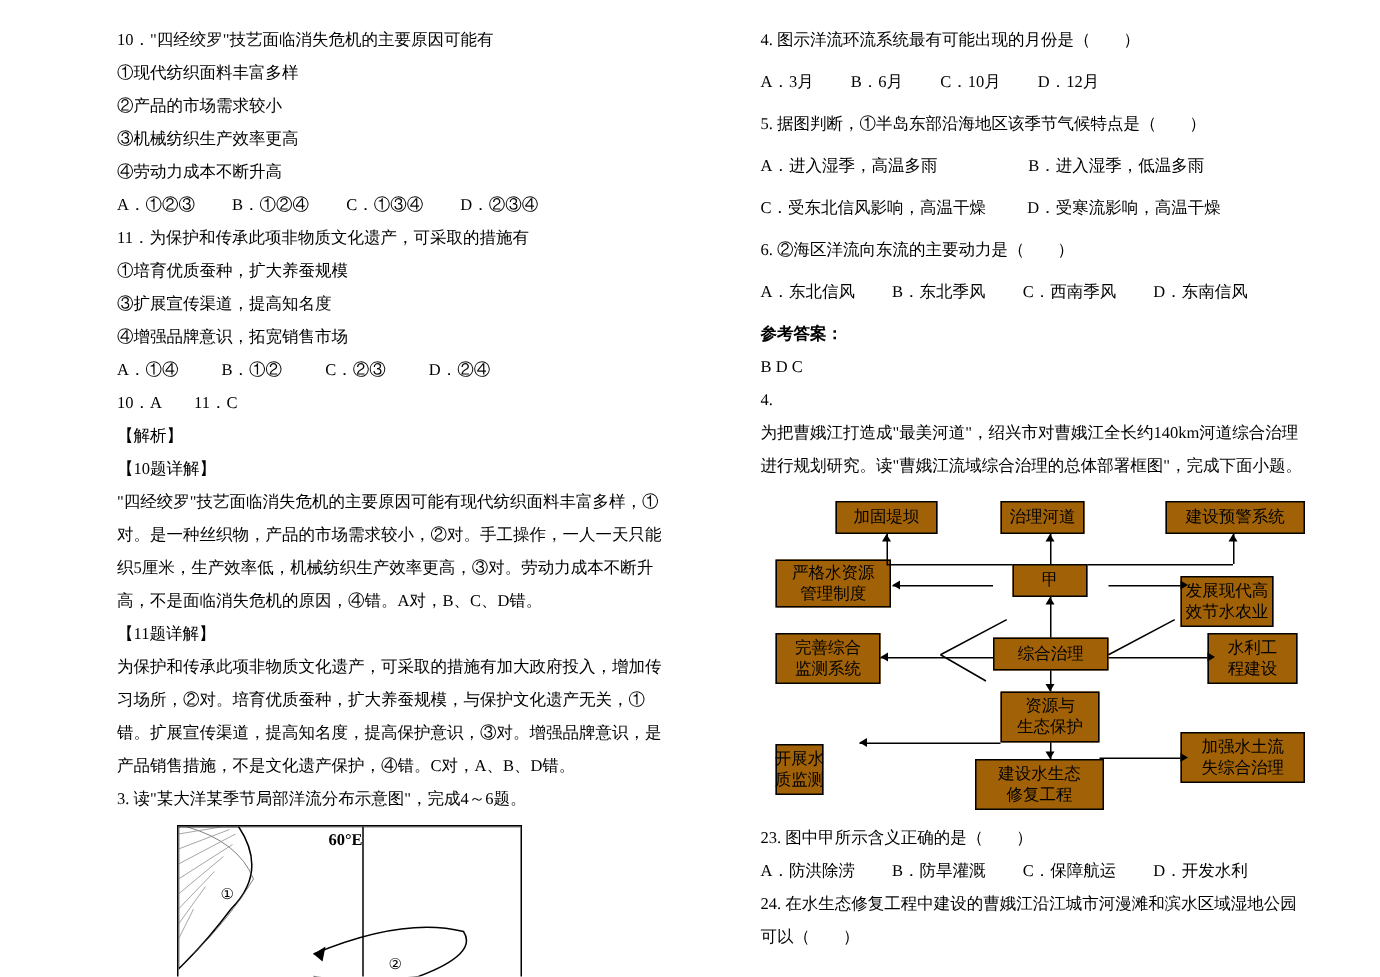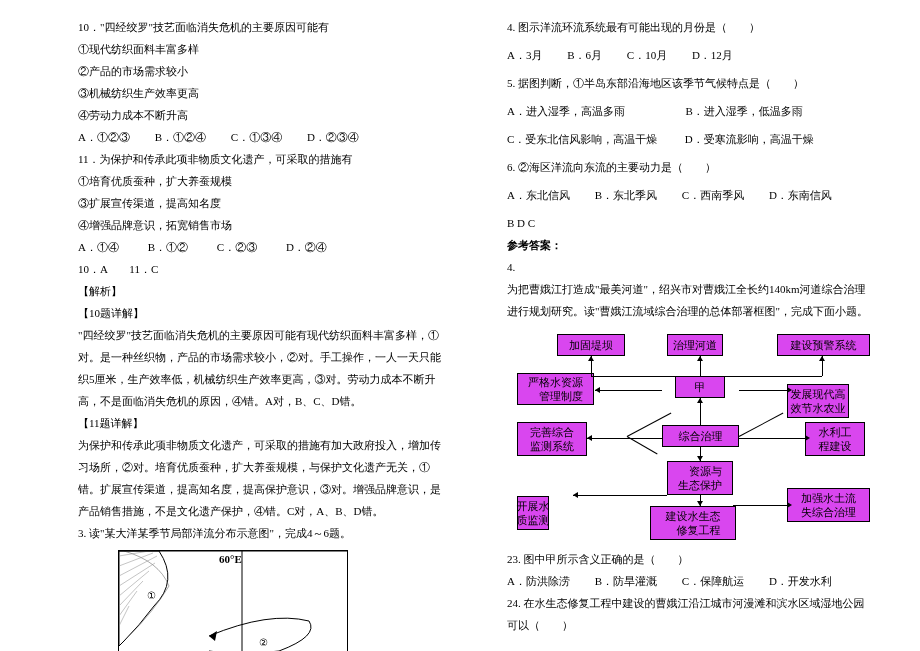--- a/index.html
+++ b/index.html
@@ -45,26 +45,26 @@
       margin-top: 6px;
     }
     .diagram {
       width: 370px;
       height: 220px;
       position: relative;
     }
     .box {
       position: absolute;
       border: 1px solid #000;
-      background: #d946ef;
+      background: #a16207;
       font-size: 11px;
       display: flex;
       align-items: center;
       justify-content: center;
-      text-align: right;
+      text-align: center;
       line-height: 1.3;
       padding: 2px 4px;
     }
     .arrowline {
       position: absolute;
       background: #000;
     }
     .arrowhead-r {
       position: absolute;
       width: 0; height: 0;
@@ -180,22 +180,22 @@
   <div class="spacer-s"></div>
   <div class="line">6. ②海区洋流向东流的主要动力是（　　）</div>
   <div class="spacer-s"></div>
   <div class="choices">
     <span>A．东北信风</span><span class="choice-gap"></span>
     <span>B．东北季风</span><span class="choice-gap"></span>
     <span>C．西南季风</span><span class="choice-gap"></span>
     <span>D．东南信风</span>
   </div>
   <div class="spacer-s"></div>
+  <div class="line bold">参考答案：</div>
   <div class="line">B D C</div>
-  <div class="line bold">参考答案：</div>
   <div class="line">4.</div>
   <div class="line">为把曹娥江打造成"最美河道"，绍兴市对曹娥江全长约140km河道综合治理进行规划研究。读"曹娥江流域综合治理的总体部署框图"，完成下面小题。</div>
 
   <div class="diagram-wrap">
     <div class="diagram">
 
       <div class="box" style="left:50px;top:6px;width:68px;height:22px">加固堤坝</div>
       <div class="box" style="left:160px;top:6px;width:56px;height:22px">治理河道</div>
       <div class="box" style="left:270px;top:6px;width:93px;height:22px">建设预警系统</div>
 

